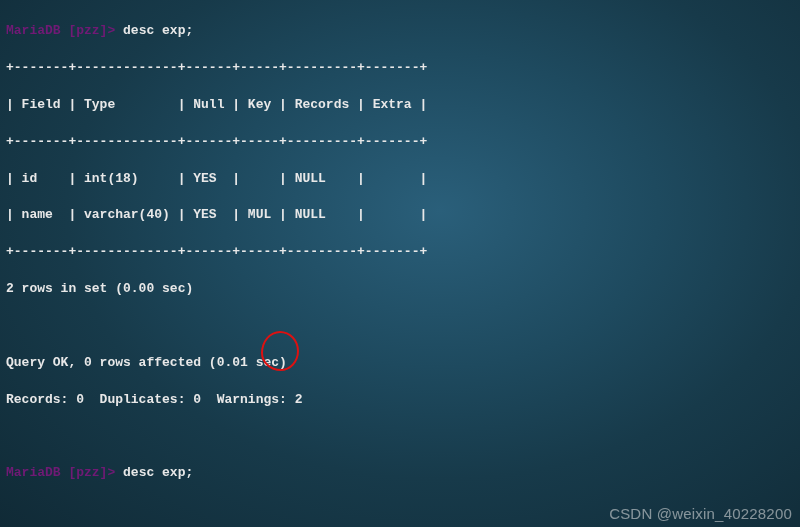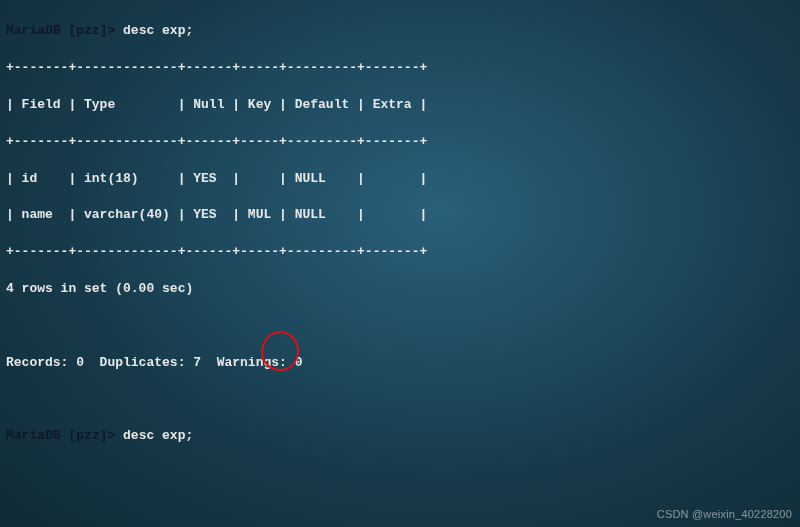--- a/index.html
+++ b/index.html
@@ -8,53 +8,54 @@
     background: radial-gradient(ellipse at 55% 40%, #2a5f7a 0%, #1e4a5f 35%, #173a4a 60%, #102a36 100%);
     font-family: "Courier New", Courier, monospace;
     font-size: 13px;
     line-height: 18.4px;
     color: #e8e8e8;
     font-weight: bold;
     position: relative;
     padding: 4px 6px;
   }
   .term { white-space: pre; }
-  .prompt { color: #0f172a; }
+  .prompt { color: #701a75; }
   .watermark {
     position: absolute;
     right: 8px;
     bottom: 4px;
     font-family: Arial, sans-serif;
-    font-size: 11px;
+    font-size: 15px;
     font-weight: normal;
     color: rgba(230,230,230,0.55);
     letter-spacing: 0.2px;
   }
   .circle {
     position: absolute;
     border: 2px solid #d11;
     border-radius: 50% 50% 48% 52% / 55% 50% 50% 45%;
     pointer-events: none;
   }
   .blank { height: 18.4px; }
 </style>
 </head>
 <body>
 
 <div class="term">
 <div><span class="prompt">MariaDB [pzz]&gt;</span> <span>desc exp;</span></div>
 <div>+-------+-------------+------+-----+---------+-------+</div>
-<div>| Field | Type        | Null | Key | Default | Extra |</div>
+<div>| Field | Type        | Null | Key | Records | Extra |</div>
 <div>+-------+-------------+------+-----+---------+-------+</div>
 <div>| id    | int(18)     | YES  |     | NULL    |       |</div>
 <div>| name  | varchar(40) | YES  | MUL | NULL    |       |</div>
 <div>+-------+-------------+------+-----+---------+-------+</div>
-<div>4 rows in set (0.00 sec)</div>
+<div>2 rows in set (0.00 sec)</div>
 <div class="blank"></div>
-<div>Records: 0  Duplicates: 7  Warnings: 0</div>
+<div>Query OK, 0 rows affected (0.01 sec)</div>
+<div>Records: 0  Duplicates: 0  Warnings: 2</div>
 <div class="blank"></div>
 <div><span class="prompt">MariaDB [pzz]&gt;</span> <span>desc exp;</span></div>
 
 
 
 
 
 
 
 

